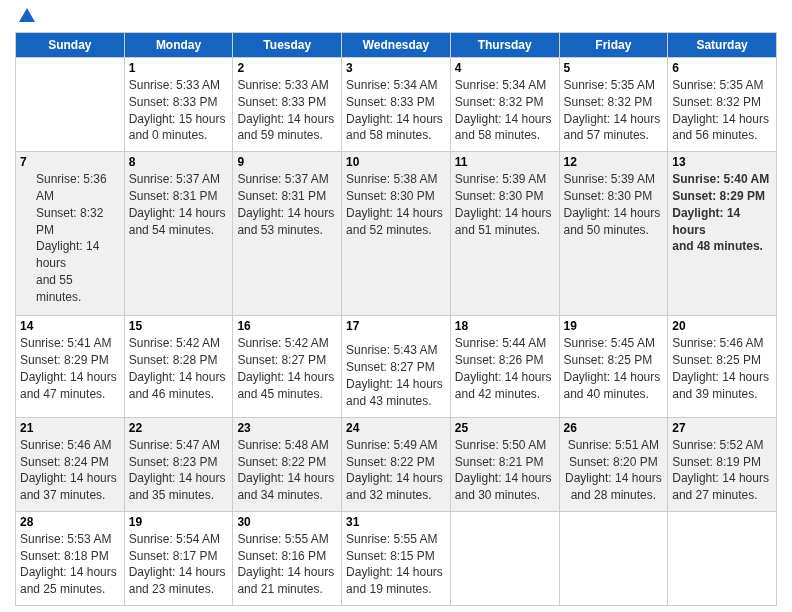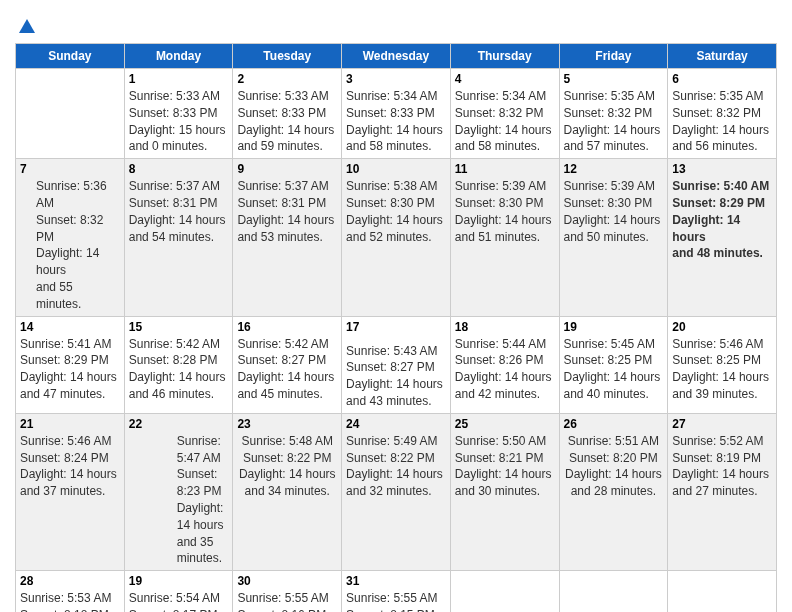--- a/index.html
+++ b/index.html
@@ -6,21 +6,21 @@
     body {
       font-family: Arial, sans-serif;
       background: #fff;
       width: 792px;
       height: 612px;
       overflow: hidden;
     }
     .page {
       width: 792px;
       height: 612px;
-      padding: 17px 15px;
+      padding: 6px 15px;
       display: flex;
       flex-direction: column;
     }
     .header {
       display: flex;
       justify-content: space-between;
       align-items: flex-start;
       margin-bottom: 6px;
     }
     .logo {
@@ -279,28 +279,28 @@
         <tr class="row-shaded">
           <td>
             <span class="day-number">21</span>
             <div class="day-info" style="white-space: pre-line;">Sunrise: 5:46 AM
 Sunset: 8:24 PM
 Daylight: 14 hours
 and 37 minutes.</div>
           </td>
           <td>
             <span class="day-number">22</span>
-            <div class="day-info" style="white-space: pre-line; margin-left: 48px;">Sunrise: 5:47 AM
+            <div class="day-info" style="white-space: pre-line;">Sunrise: 5:47 AM
 Sunset: 8:23 PM
 Daylight: 14 hours
 and 35 minutes.</div>
           </td>
           <td>
             <span class="day-number">23</span>
-            <div class="day-info" style="white-space: pre-line; text-align: center;">Sunrise: 5:48 AM
+            <div class="day-info" style="white-space: pre-line;">Sunrise: 5:48 AM
 Sunset: 8:22 PM
 Daylight: 14 hours
 and 34 minutes.</div>
           </td>
           <td>
             <span class="day-number">24</span>
             <div class="day-info" style="white-space: pre-line;">Sunrise: 5:49 AM
 Sunset: 8:22 PM
 Daylight: 14 hours
 and 32 minutes.</div>

